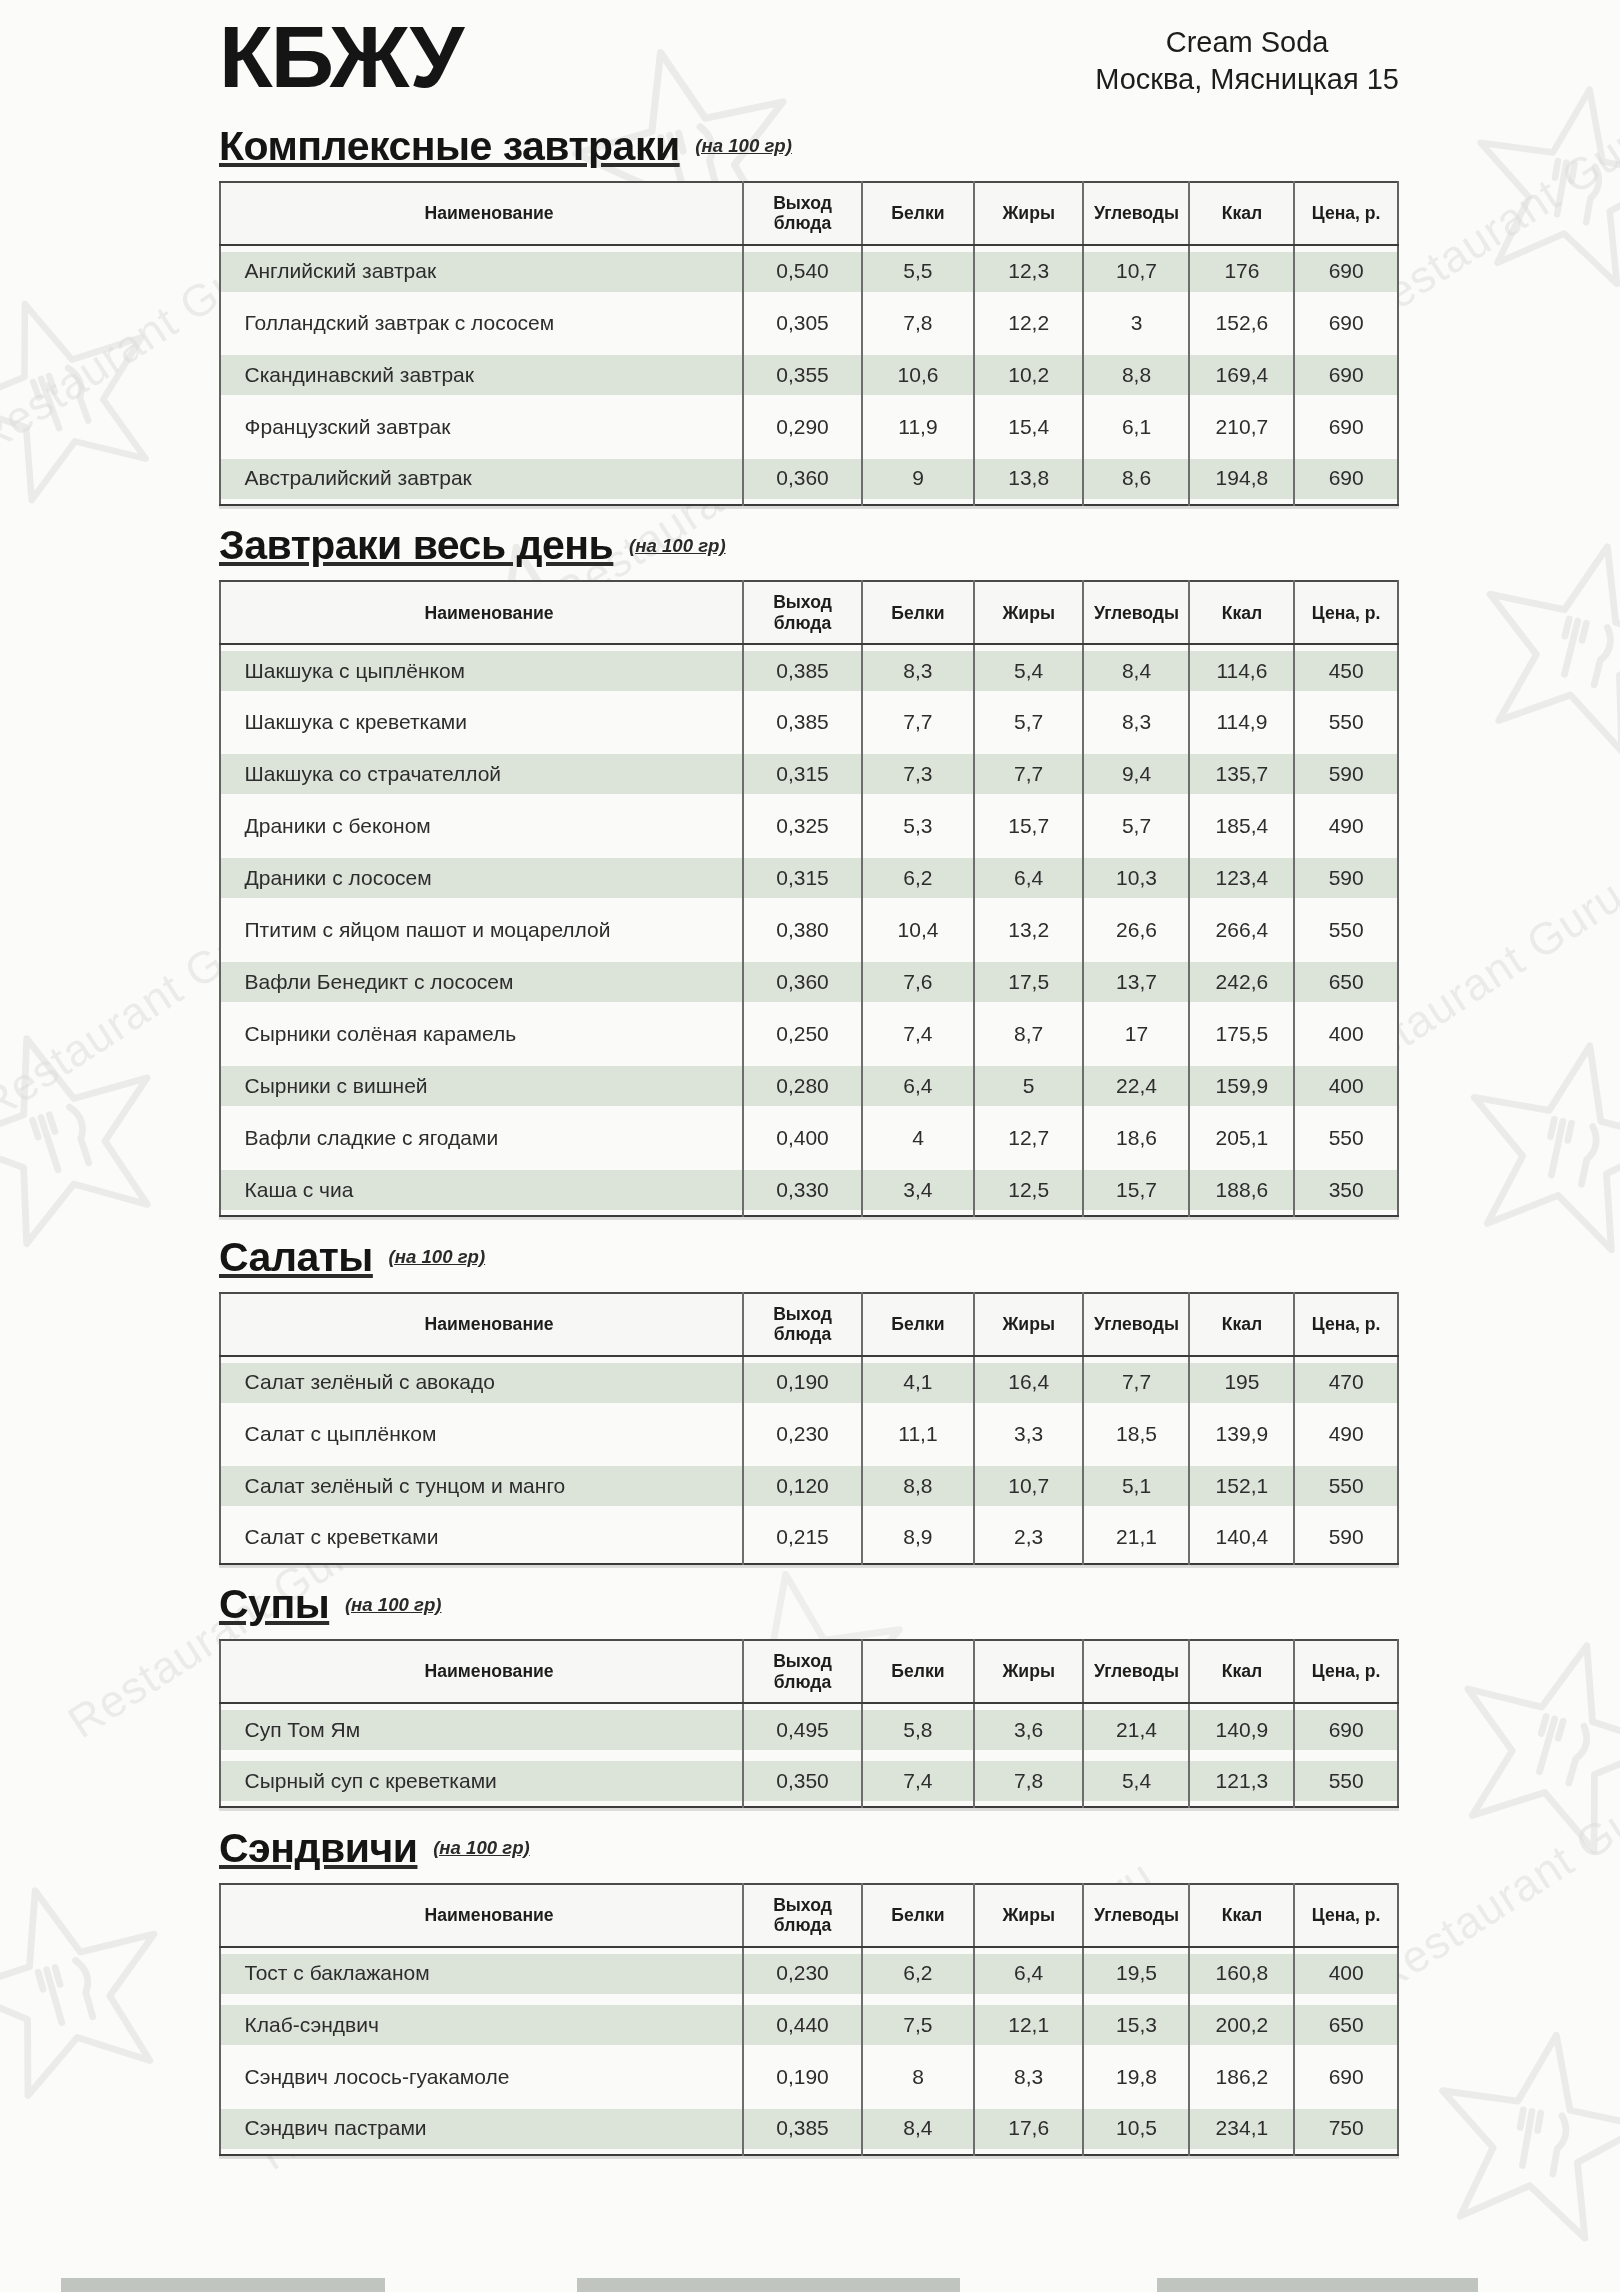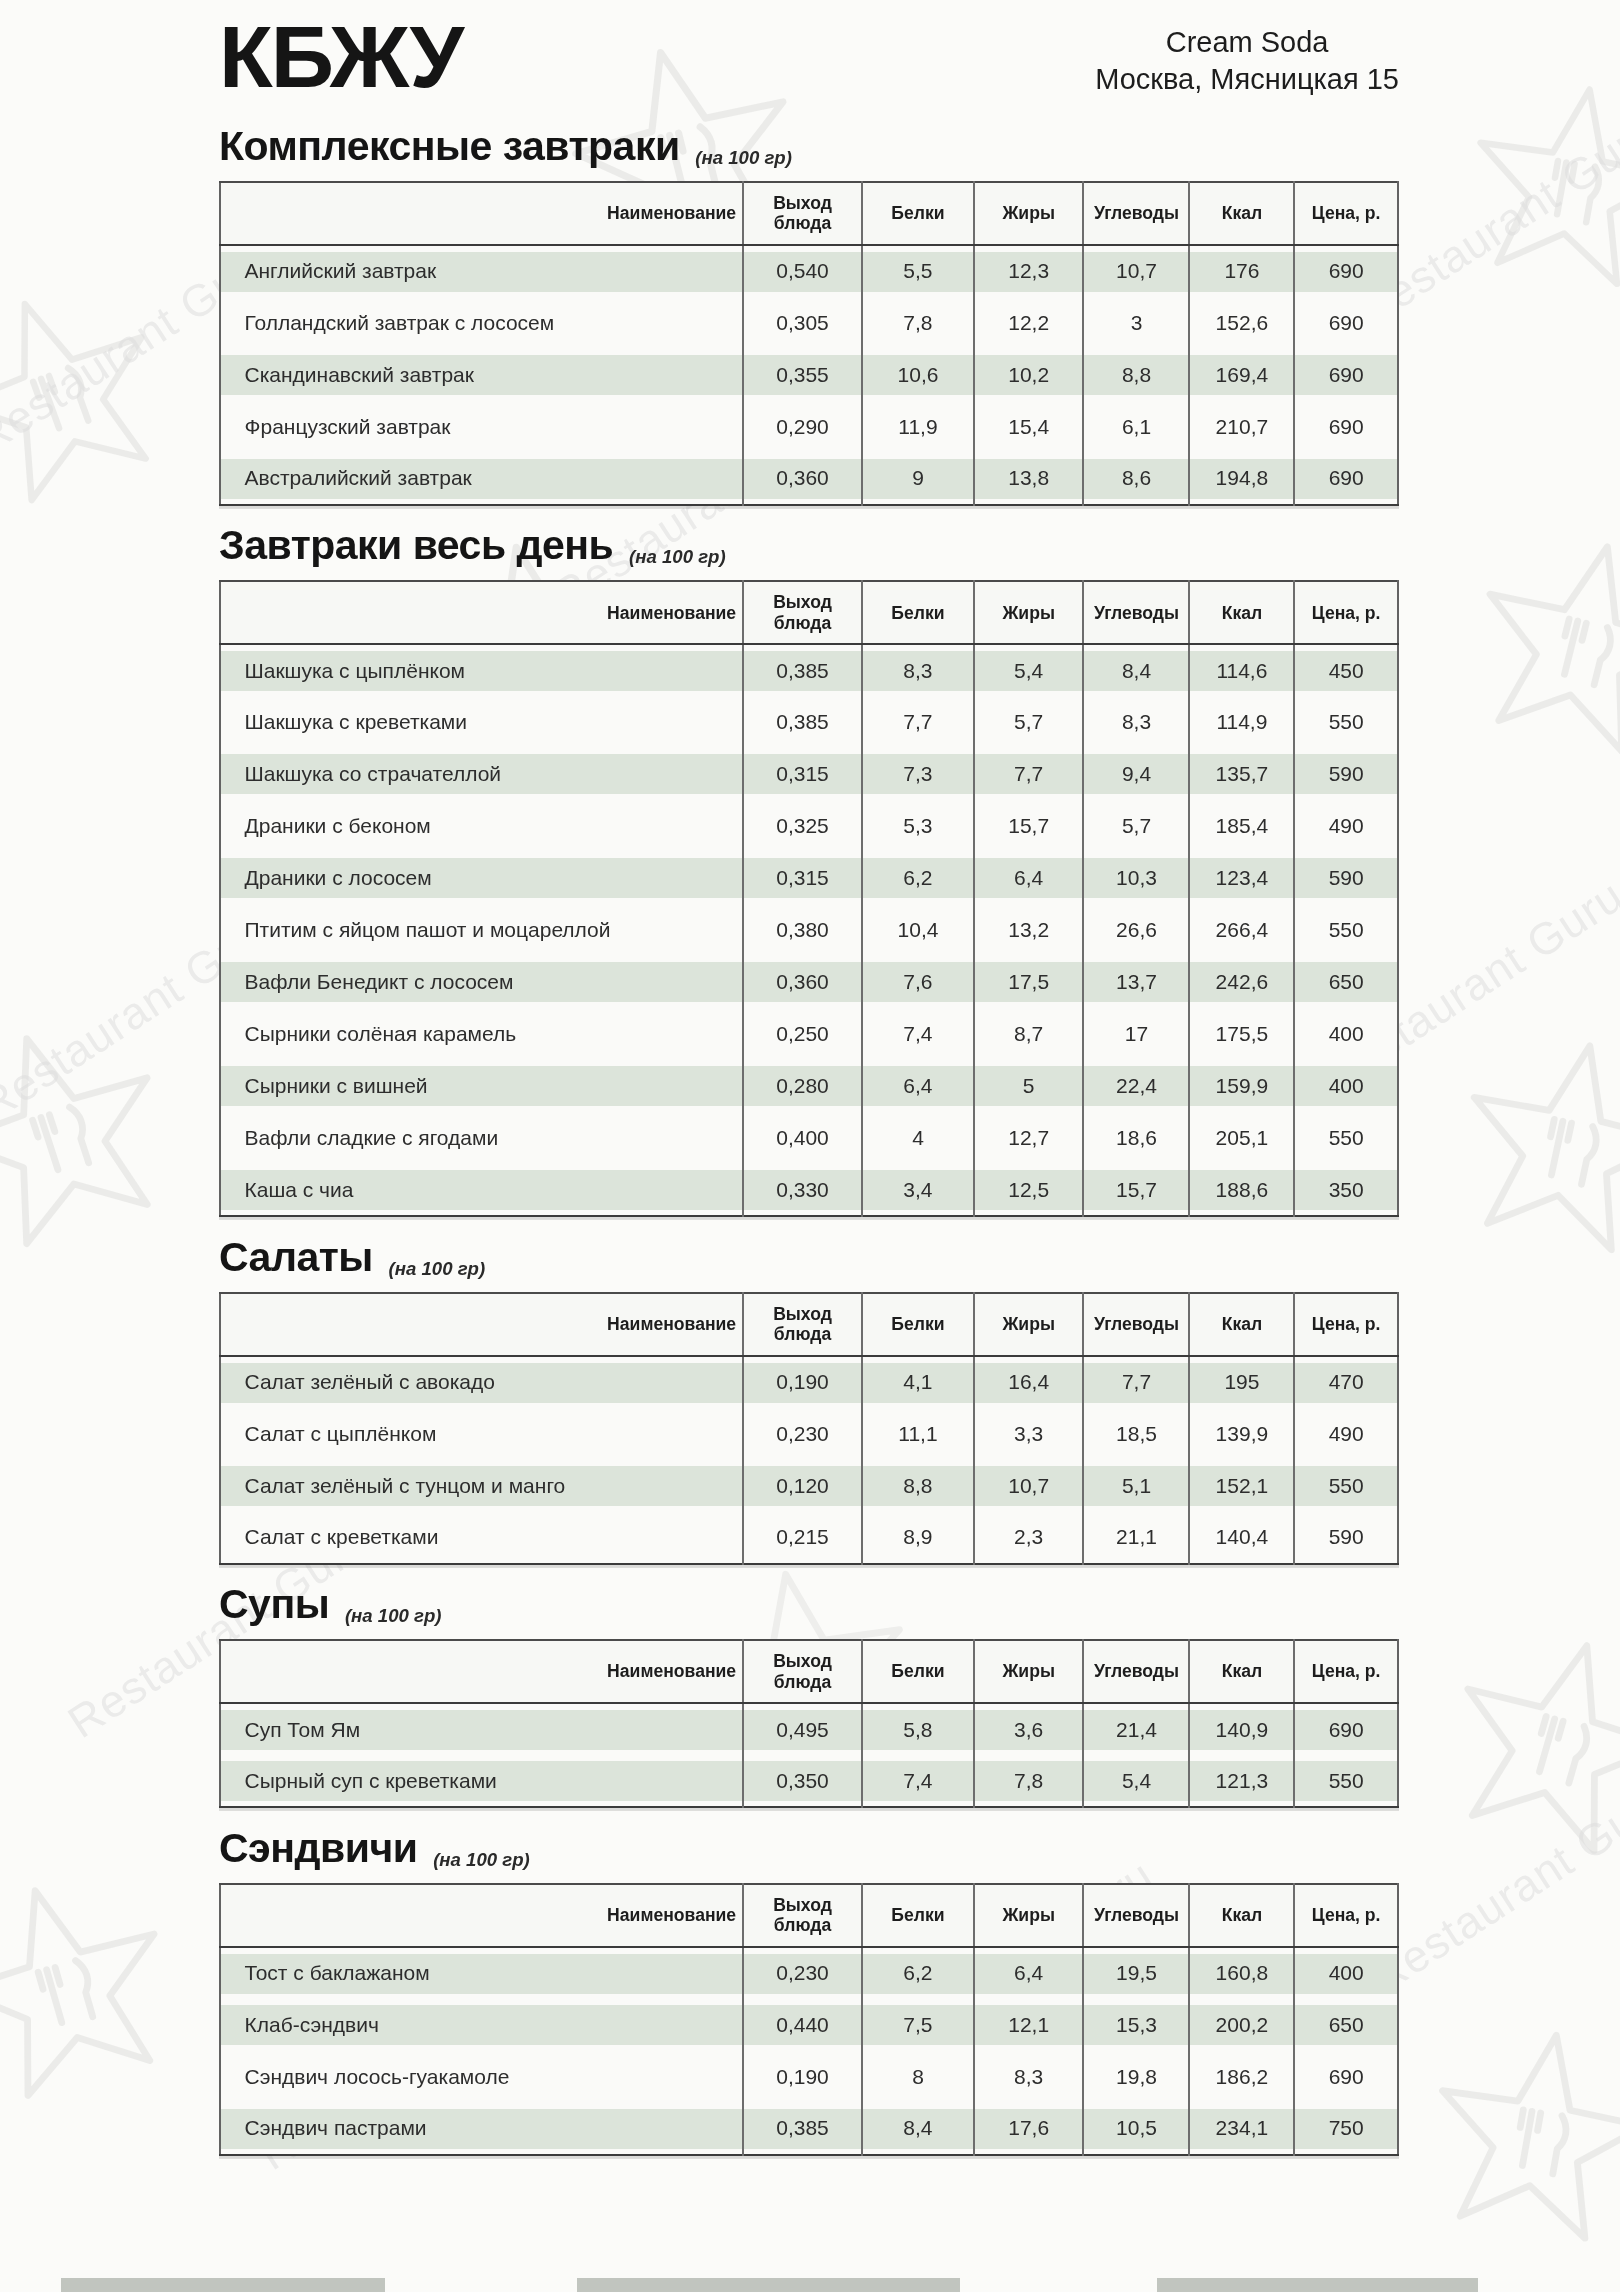--- a/index.html
+++ b/index.html
@@ -29,42 +29,42 @@
 
   .page-header { display:flex; justify-content:space-between; align-items:flex-start; padding-top:14px; }
   .page-title {
     margin:0; font-size:88px; line-height:0.98; font-weight:700;
     letter-spacing:-2px; color:#151515;
   }
   .restaurant-info { text-align:center; font-size:29px; line-height:1.28; color:#1d1d1d; margin-top:9.8px; }
 
   .menu-section { margin-top:17.6px; }
   .menu-section.first { margin-top:23.5px; }
-  .section-heading { margin:0 0 11.8px 0; display:flex; align-items:flex-end; gap:15.7px; }
+  .section-heading { margin:0 0 11.8px 0; display:flex; align-items:center; gap:15.7px;text-decoration:underline; }
   .section-heading .t { font-size:41px; font-weight:700; color:#151515; letter-spacing:-0.5px; line-height:1.1; }
   .section-heading .note { font-size:18.6px; font-style:italic; color:#2a2a2a; }
 
   table.nutri {
     width:100%; border-collapse:collapse; table-layout:fixed;
     border:2px solid #636363; border-top-color:#4b4b4b;
     border-bottom:2.9px solid #3b3b3b;
     box-shadow:0 2.9px 0 rgba(120,120,120,.25);
   }
   col.c0{width:44.4%} col.c1{width:10.1%} col.c2{width:9.5%} col.c3{width:9.3%}
   col.c4{width:9.0%} col.c5{width:8.9%} col.c6{width:8.8%}
 
   thead th {
     height:63px; padding:0 5.9px;
     font-size:17.6px; font-weight:700; color:#1d1d1d;
     text-align:center; vertical-align:middle;
     border-bottom:2.9px solid #3b3b3b;
     background:#f7f8f5;
     line-height:1.15;
   }
-  thead th.c0 { text-align:right; padding-left:21px; }
+  thead th.c0 { text-align:center; padding-left:21px; }
 
   tbody td {
     height:52px; padding:0 5.9px;
     font-size:21px; color:#2d2d2d;
     text-align:center; vertical-align:middle;
     background:#fafaf8;
   }
   tbody td.c0 { text-align:left; padding-left:23.5px; }
   thead th + th, tbody td + td { border-left:2px solid #6d6d6d; }
   tbody tr.band td {

